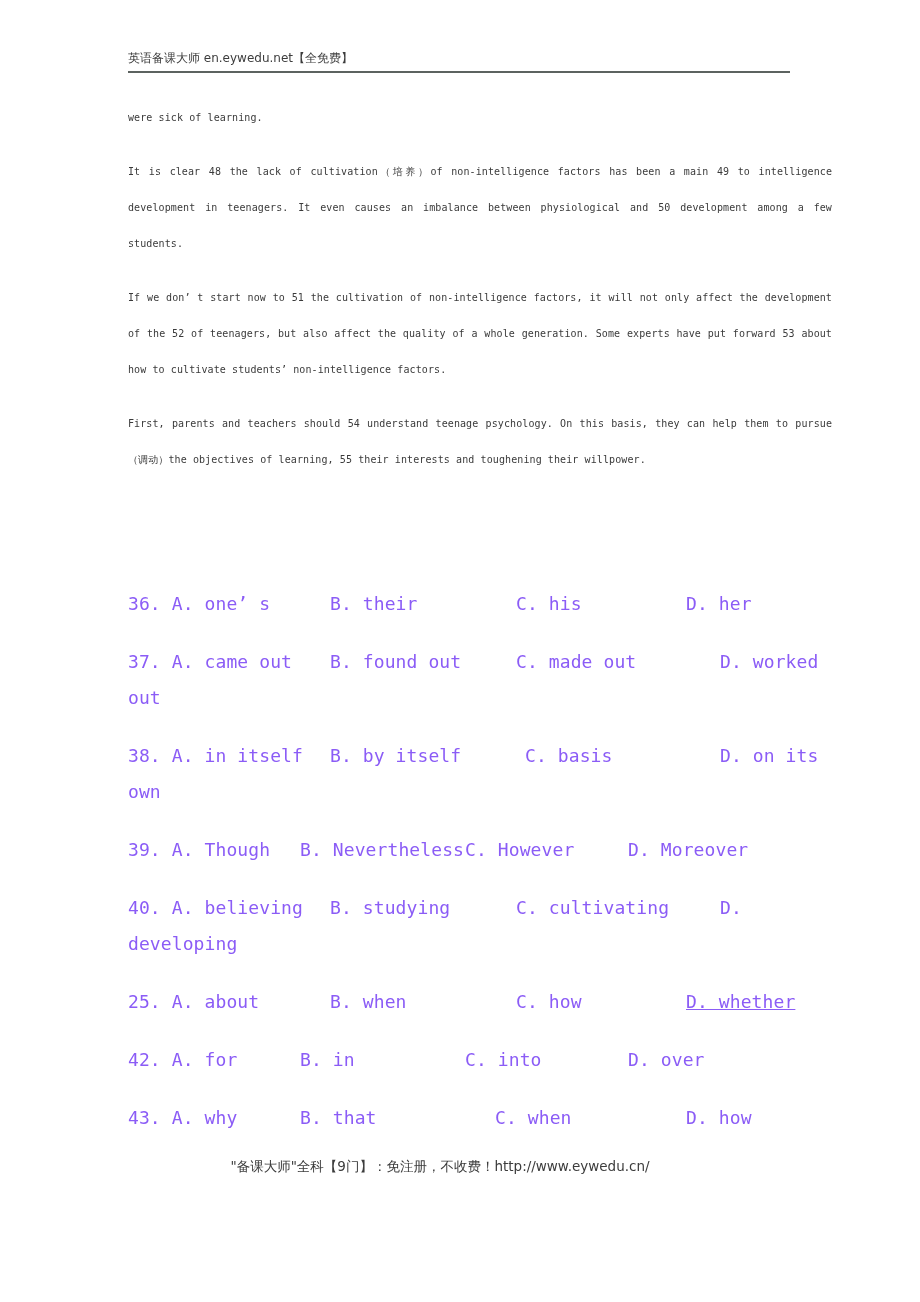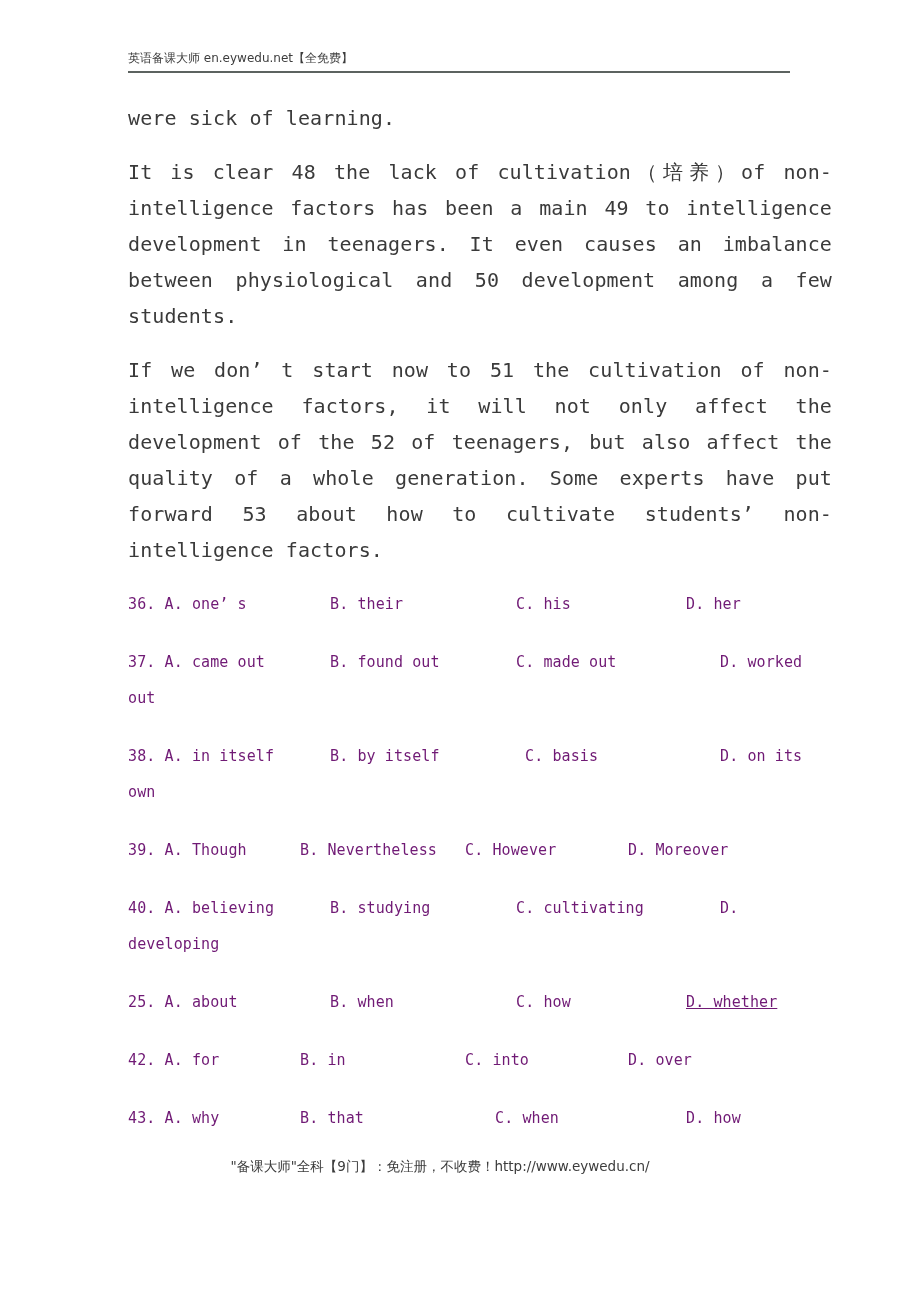--- a/index.html
+++ b/index.html
@@ -46,43 +46,43 @@
 
   
   .content {
     position: absolute;
     left: 128px;
     top: 100px;
     width: 704px;
   }
 
   .para {
-    font-size: 20px;
+    font-size: 10px;
     line-height: 36px;
     text-align: justify;
     text-justify: inter-word;
     margin: 0 0 18px 0;
     color: #3a3a3a;
     letter-spacing: 0.1px;
   }
   .para:last-child { margin-bottom: 0; }
   .para.nojust { text-align: left; }
 
   
   .questions {
     position: absolute;
     left: 128px;
     top: 586px;
     width: 712px;
   }
   .qrow {
     position: relative;
-    font-size: 15px;
+    font-size: 18px;
     line-height: 36px;
-    color: #701a75;
+    color: #8b5cf6;
     height: 58px;
     letter-spacing: 0.1px;
   }
   .qrow.tall { height: 94px; }
   .qrow .opt {
     position: absolute;
     top: 0;
     white-space: nowrap;
   }
   .qrow .wrapped {
@@ -117,20 +117,21 @@
 
   <div class="header">
     <div class="header-text">英语备课大师 en.eywedu.net【全免费】</div>
     <div class="header-rule"></div>
   </div>
 
   <div class="content">
     <p class="para nojust">were sick of learning.</p>
     <p class="para">It is clear    48    the lack of cultivation（培养）of non-intelligence factors has been a main     49   to intelligence development in teenagers. It even causes an imbalance between physiological and    50    development among a few students.</p>
     <p class="para">If we don’ t start now to   51    the cultivation of non-intelligence factors, it will not only affect the development of the    52   of teenagers, but also affect the quality of a whole generation. Some experts have put forward  53   about how to cultivate students’  non-intelligence factors.</p>
+    <p class="para">First, parents and teachers should   54    understand teenage psychology. On this basis, they can help them to pursue（调动）the objectives of learning,    55    their interests and toughening their willpower.</p>
   </div>
 
   <div class="questions">
       <div class="qrow">
         <span class="opt" style="left: 0px;"><span class="qnum">36. </span><span>A. one’ s</span></span>
         <span class="opt" style="left: 202px;">B. their</span>
         <span class="opt" style="left: 388px;">C. his</span>
         <span class="opt" style="left: 558px;">D. her</span>
       </div>
       <div class="qrow tall">

